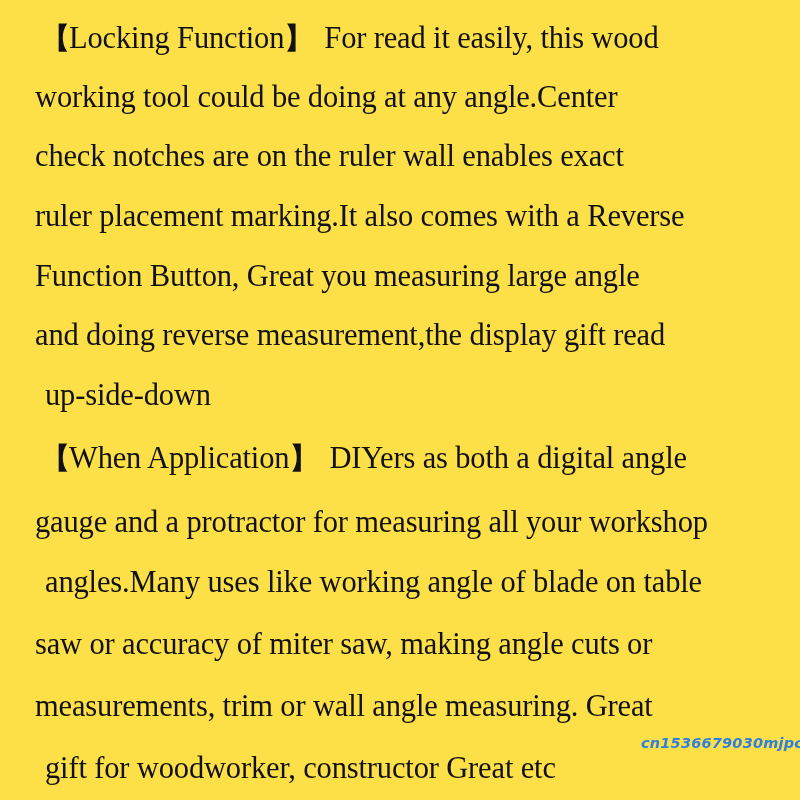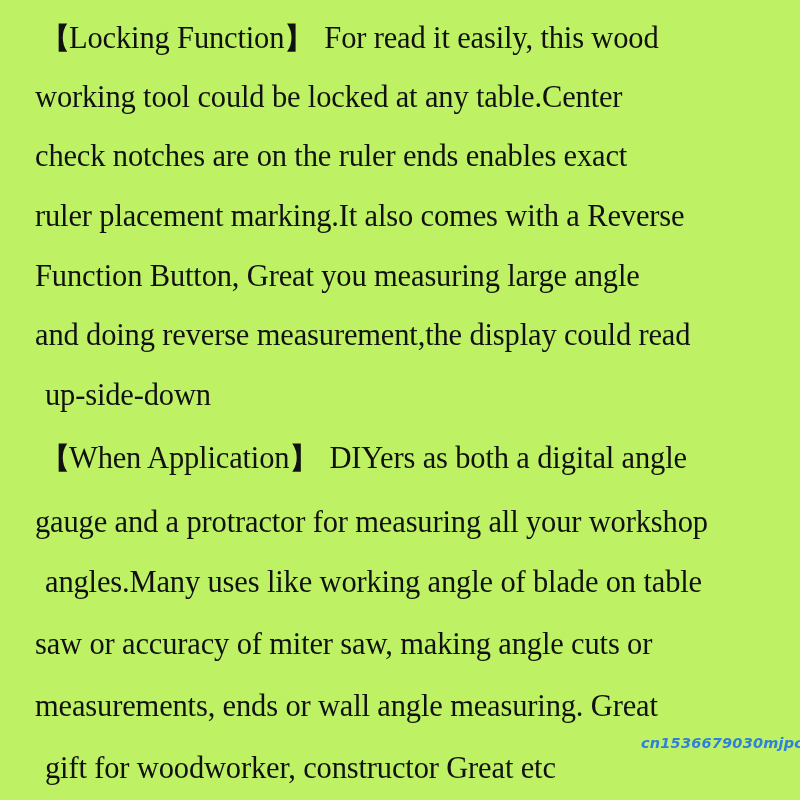--- a/index.html
+++ b/index.html
@@ -15,21 +15,21 @@
     font-family: "Liberation Serif", "DejaVu Serif", serif;
     position: relative;
   }
 
   #doc {
     position: absolute;
     left: 0;
     top: 0;
     width: 800px;
     height: 800px;
-    background: #bef264;
+    background: #fde047;
     overflow: hidden;
   }
 
   .text-block {
     position: absolute;
     left: 0;
     top: 0;
     width: 800px;
   }
 
@@ -86,37 +86,37 @@
 
 <div id="doc">
 
   <div class="text-block">
 
     <div class="line ind-c" style="top:8px">
       <span class="lb">【</span><span class="heading-text">Locking Function</span><span class="lb">】</span><span class="gap"></span><span>For read it easily, this wood</span>
     </div>
 
     <div class="line ind-a" style="top:67px">
-      <span>working tool could be locked at any table.Center</span>
+      <span>working tool could be doing at any angle.Center</span>
     </div>
 
     <div class="line ind-a" style="top:126px">
-      <span>check notches are on the ruler ends enables exact</span>
+      <span>check notches are on the ruler wall enables exact</span>
     </div>
 
     <div class="line ind-a" style="top:186px">
       <span>ruler placement marking.It also comes with a Reverse</span>
     </div>
 
     <div class="line ind-a" style="top:246px">
       <span>Function Button, Great you measuring large angle</span>
     </div>
 
     <div class="line ind-a" style="top:305px">
-      <span>and doing reverse measurement,the display could read</span>
+      <span>and doing reverse measurement,the display gift read</span>
     </div>
 
     <div class="line ind-b" style="top:365px">
       <span>up-side-down</span>
     </div>
 
     <div class="line ind-c" style="top:428px">
       <span class="lb">【</span><span class="heading-text">When Application</span><span class="lb">】</span><span class="gap"></span><span>DIYers as both a digital angle</span>
     </div>
 
@@ -126,21 +126,21 @@
 
     <div class="line ind-b" style="top:552px">
       <span>angles.Many uses like working angle of blade on table</span>
     </div>
 
     <div class="line ind-a" style="top:614px">
       <span>saw or accuracy of miter saw, making angle cuts or</span>
     </div>
 
     <div class="line ind-a" style="top:676px">
-      <span>measurements, ends or wall angle measuring. Great</span>
+      <span>measurements, trim or wall angle measuring. Great</span>
     </div>
 
     <div class="line ind-b" style="top:738px">
       <span>gift for woodworker, constructor Great etc</span>
     </div>
 
   </div>
 
   <div id="watermark">cn1536679030mjpc</div>
 

